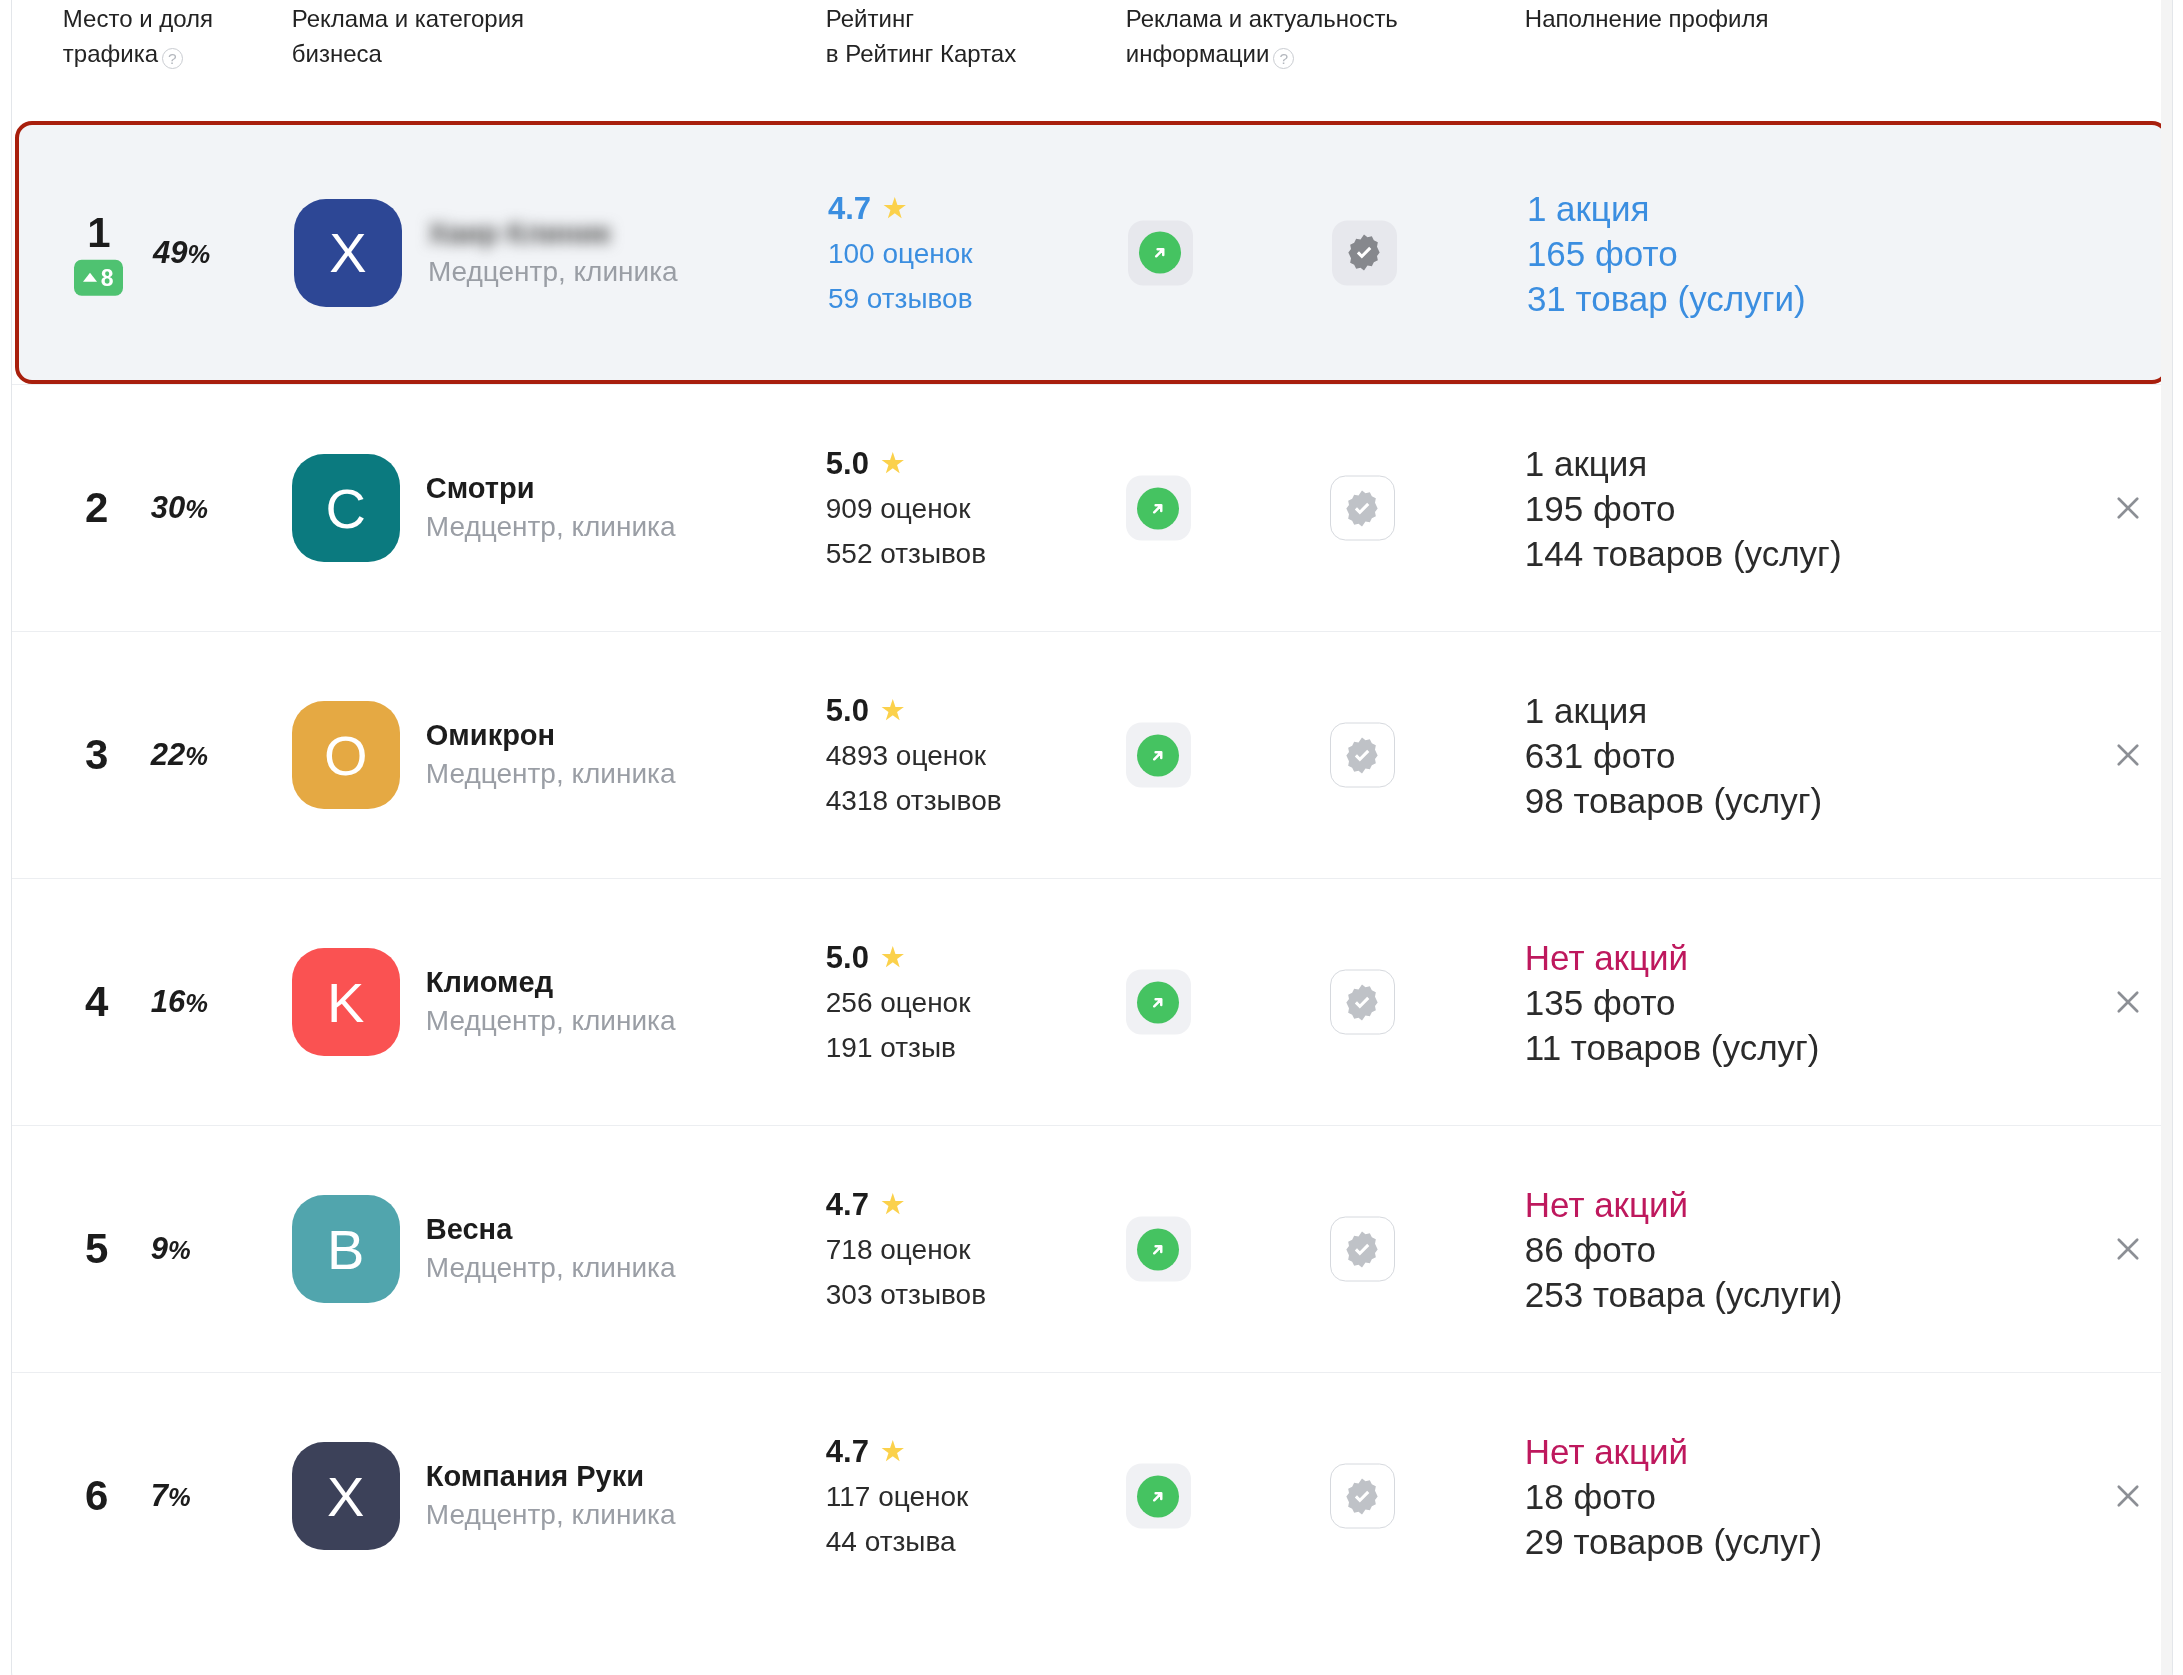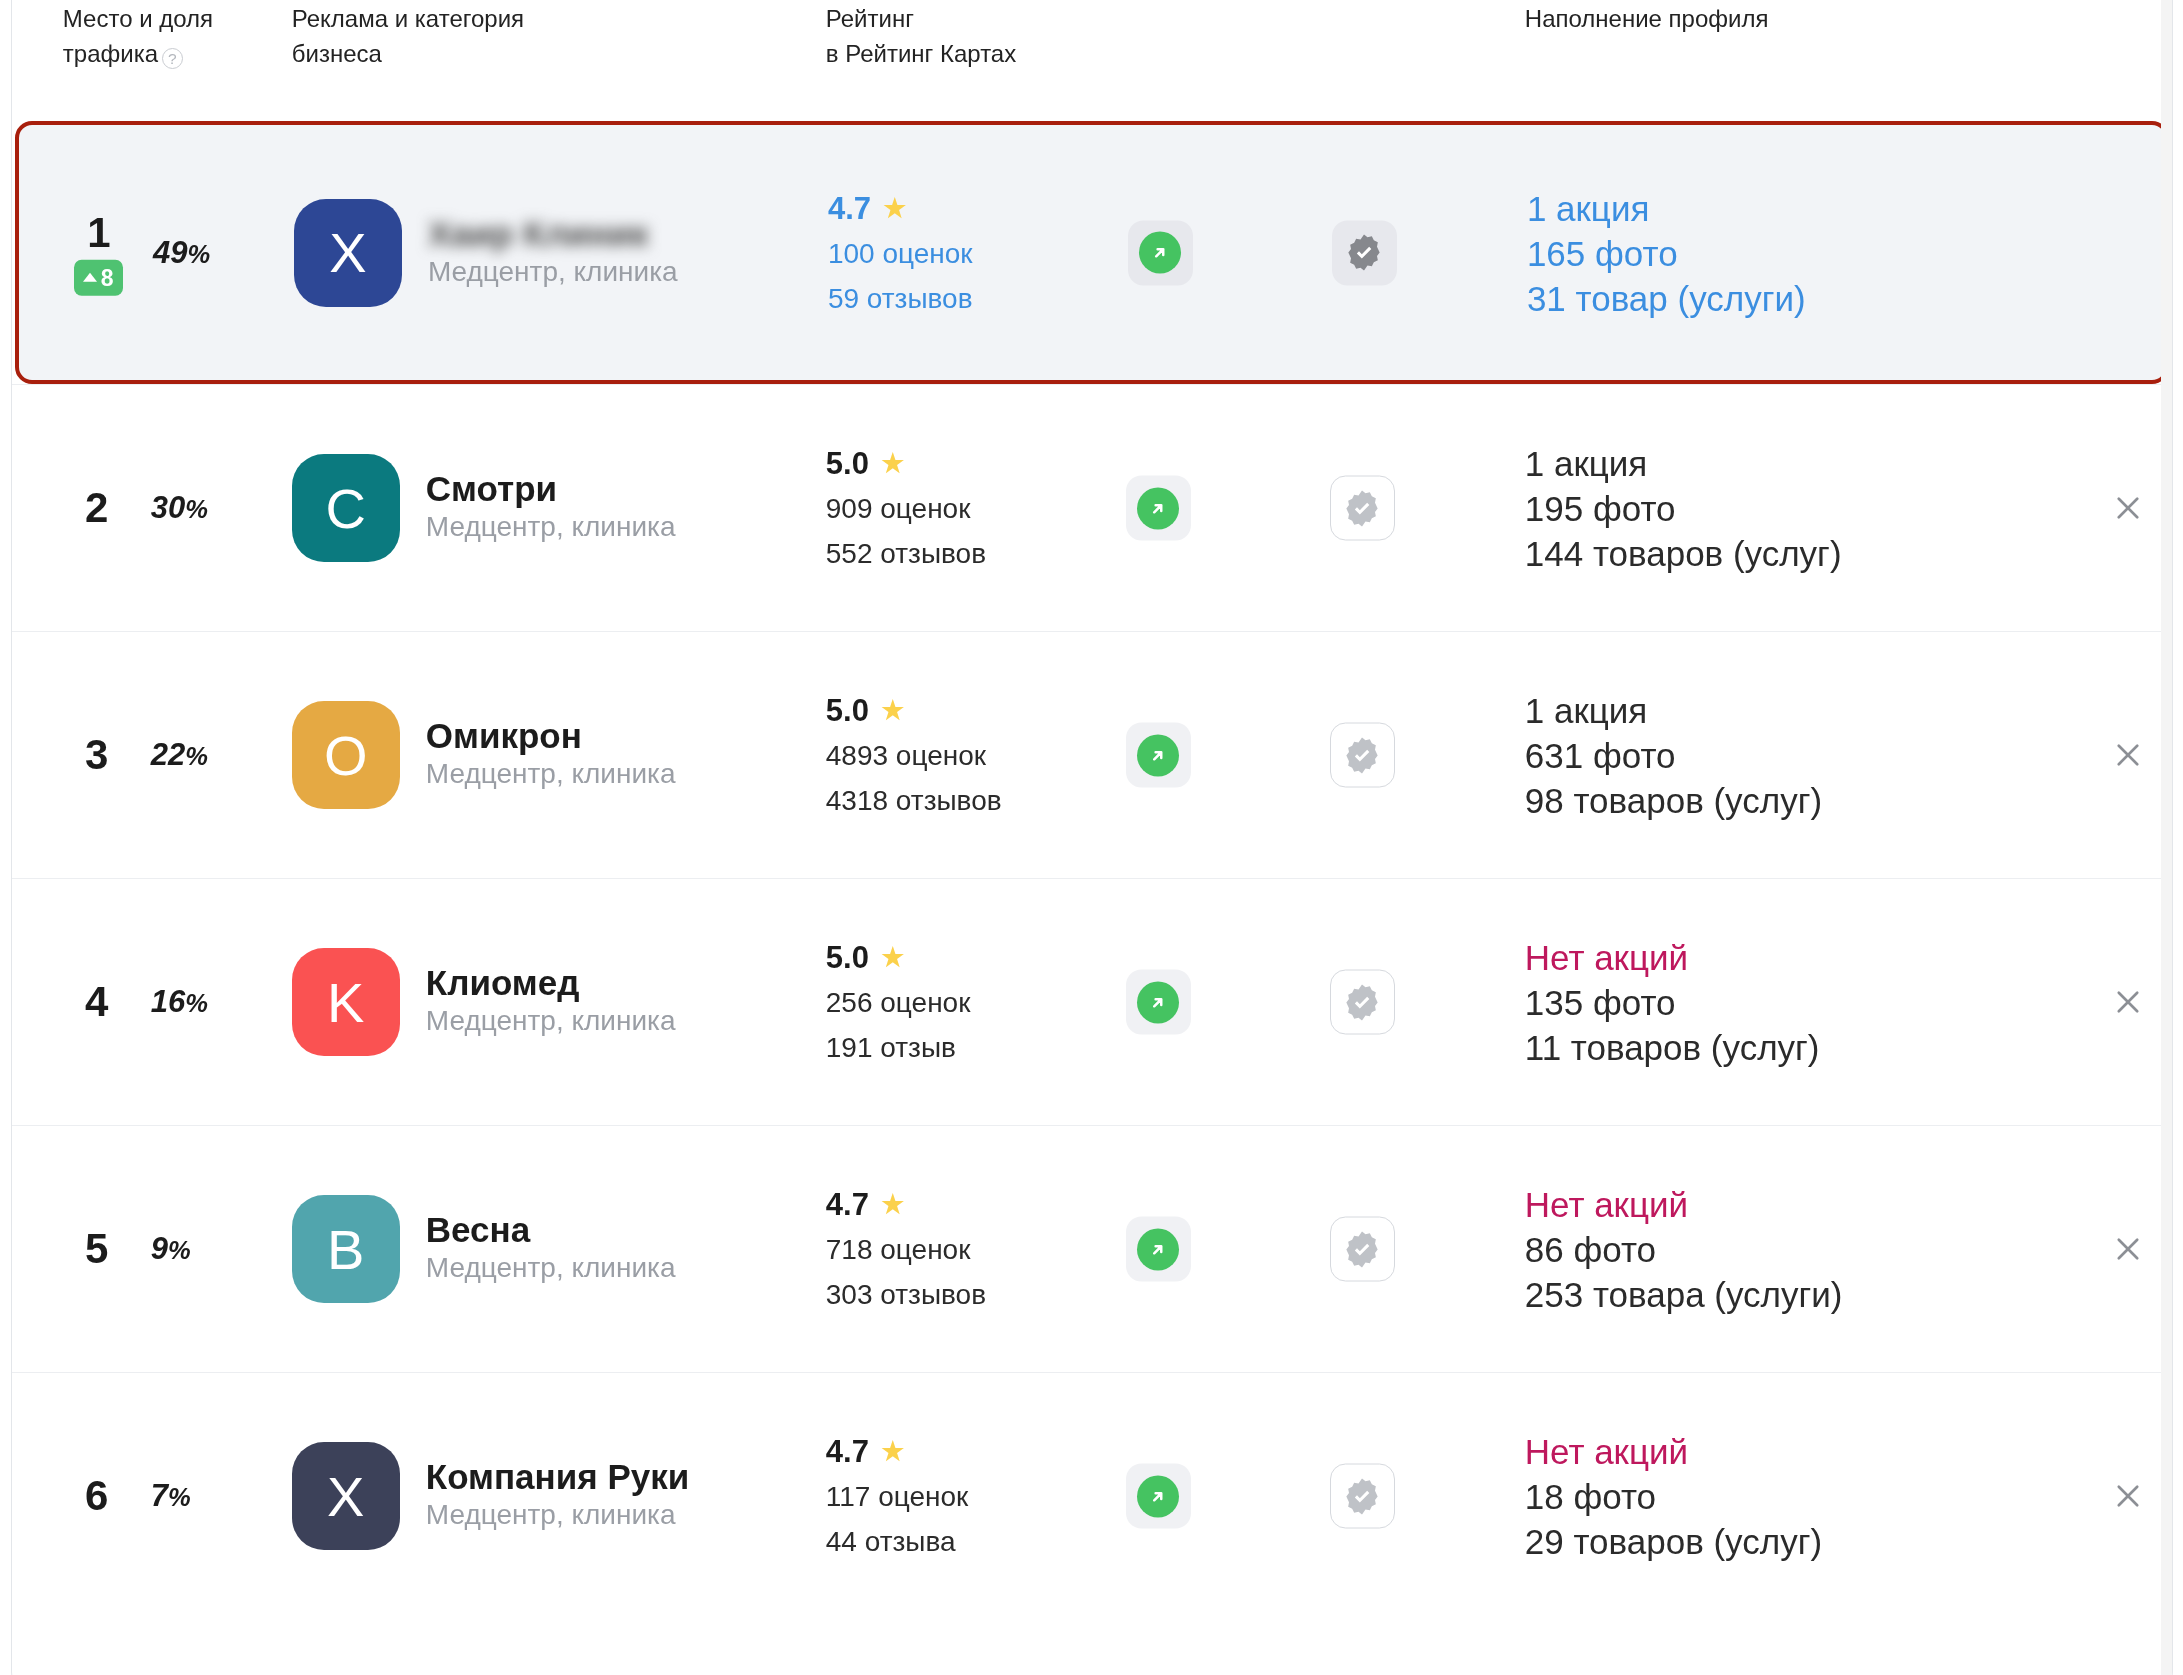--- a/index.html
+++ b/index.html
@@ -171,21 +171,21 @@
     display: flex;
     align-items: center;
     justify-content: center;
     color: #ffffff;
     font-size: 56px;
     font-weight: 400;
     flex: none;
   }
   .company-text { margin-left: 26px; }
   .company-name {
-    font-size: 35px;
+    font-size: 29px;
     line-height: 37px;
     font-weight: 700;
     color: #1c1c1c;
     white-space: nowrap;
   }
   .company-name.blurred {
     filter: blur(7px);
     color: #4a4a4a;
   }
   .company-cat {
@@ -301,20 +301,21 @@
 </style>
 </head>
 <body>
 
 <div class="panel">
 
   <div class="thead">
     <div class="th th-rank"><span>Место и доля</span><br><span>трафика</span><span class="q-icon">?</span></div>
     <div class="th th-company"><span>Реклама и категория бизнеса</span></div>
     <div class="th th-rating"><span>Рейтинг</span><br><span>в Рейтинг Картах</span></div>
+    <div class="th th-ads"><span>Реклама и актуальность</span><br><span>информации</span><span class="q-icon">?</span></div>
     <div class="th th-profile"><span>Наполнение профиля</span></div>
   </div>
 
   <div class="rows">
       <div class="row first">
         <div class="cell c-rank">
     <div class="rank-wrap">
       <div class="rank-num-box">
         <div class="rank-num">1</div>
         <div class="rank-delta">

